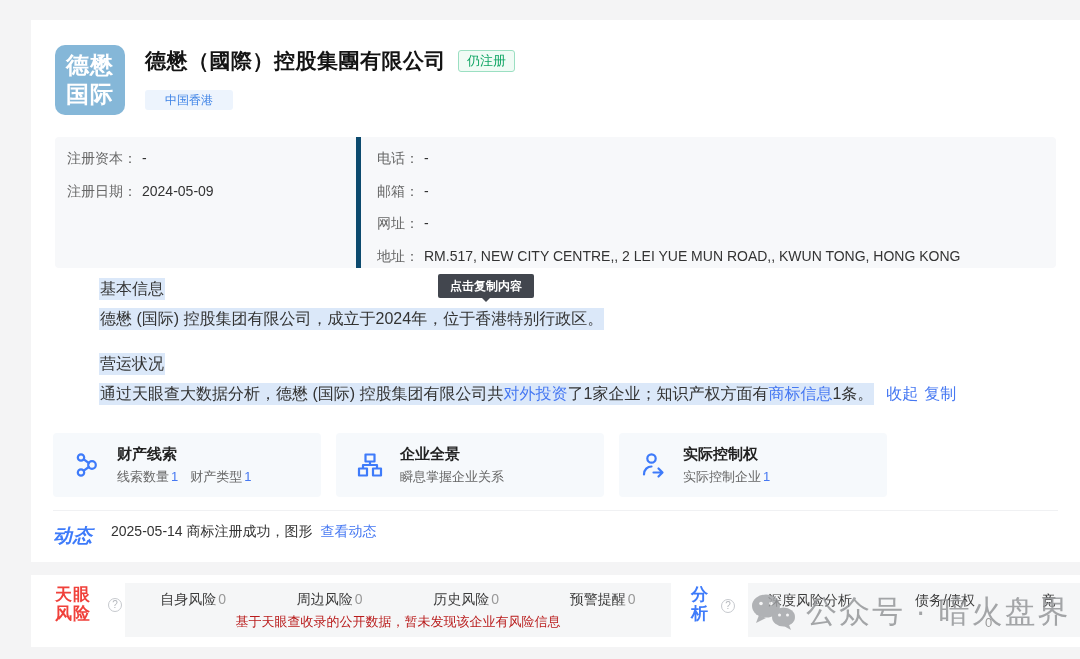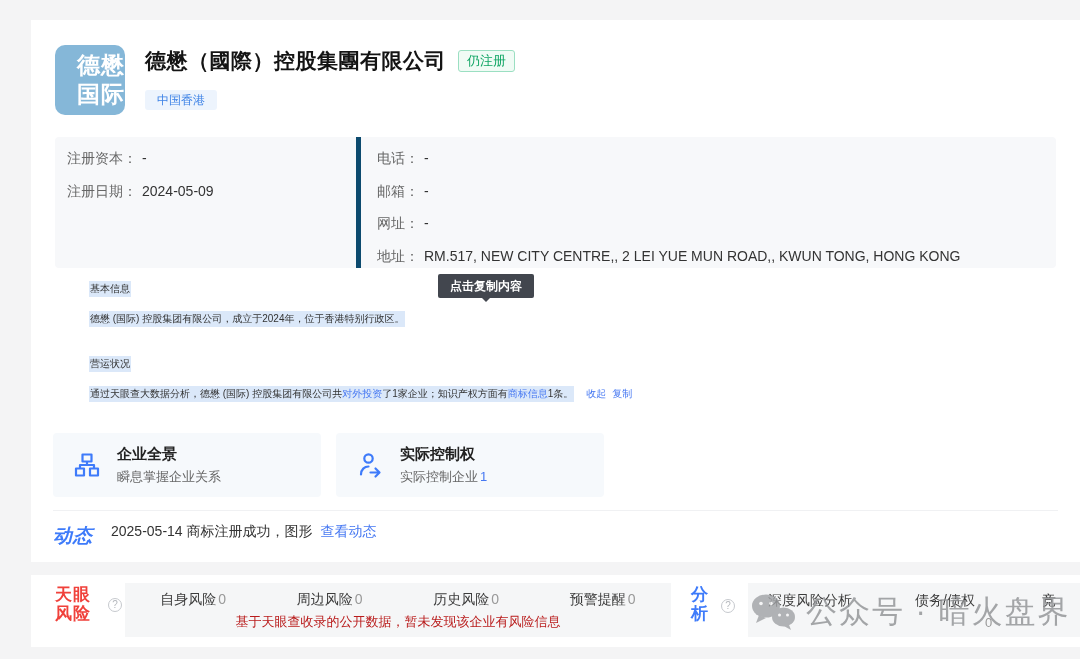--- a/index.html
+++ b/index.html
@@ -15,48 +15,48 @@
     background:#ffffff;
   }
   .bottom-bar {
     position:absolute; left:31px; top:575px; width:1049px; height:72px;
     background:#ffffff;
   }
   
   .logo {
     position:absolute; left:24px; top:25px; width:70px; height:70px;
     background:#85b7d8; border-radius:10px; color:#ffffff;
-    font-weight:bold; font-size:23px; line-height:29px; text-align:right;
+    font-weight:bold; font-size:23px; line-height:29px; text-align:center;
     padding-top:6px; letter-spacing:1px;
   }
   .title-row {
     position:absolute; left:114px; top:27px; display:flex; align-items:center;
   }
   .company-name { font-size:21px; font-weight:bold; color:#141414; letter-spacing:0.5px; }
   .status-badge {
     margin-left:12px; font-size:13px; color:#10a564; background:#f0fbf5;
     border:1px solid #9bdfc2; border-radius:3px; padding:3px 8px; line-height:14px;
   }
   .region-tag {
     position:absolute; left:114px; top:70px; font-size:12px; color:#3d82e6;
-    background:#edf4fd; border-radius:3px; padding:4px 12px; line-height:12px;
+    background:#edf4fd; border-radius:3px; padding:4px 20px; line-height:12px;
     cursor:pointer;
   }
   
   .info-box {
     position:absolute; left:24px; top:117px; width:1001px; height:131px;
     background:#f7f8fa; border-radius:4px; display:flex;
   }
   .info-left { width:306px; padding:10px 0 0 12px; border-right:5px solid #0c4a6e; }
   .info-right { flex:1; padding:10px 0 0 16px; }
   .info-row { height:32.5px; font-size:14px; line-height:22px; white-space:nowrap; }
   .info-label { color:#666; }
   .info-value { color:#333; margin-left:5px; }
   
-  .sec { position:absolute; left:26px; font-size:10px; line-height:21px; color:#333;padding-left:32px; }
+  .sec { position:absolute; left:36px; font-size:16px; line-height:21px; color:#333;padding-left:32px; }
   .hl { background:#dbe8f9; padding:2px 1px 3px 1px; }
   .lnk { color:#4678f2; cursor:pointer; text-decoration:none; }
   .sec-links { margin-left:6px; }
   .sec-links .lnk { margin-left:6px; }
   
   .tooltip {
     position:absolute; left:407px; top:254px; background:#42464e; color:#fff;
     font-size:12px; font-weight:bold; padding:6px 12px; border-radius:2px;
     line-height:12px; z-index:6;
   }
@@ -175,20 +175,37 @@
     <span class="hl">营运状况</span>
   </div>
   <div class="sec" style="top:363px;">
     <span class="hl"><span>通过天眼查大数据分析，德懋 (国际) 控股集团有限公司共</span><span class="lnk">对外投资</span><span>了1家企业；知识产权方面有</span><span class="lnk">商标信息</span><span>1条。</span></span><span class="sec-links"><span class="lnk">收起</span><span class="lnk">复制</span></span>
   </div>
 
   <div class="tooltip">点击复制内容</div>
 
   <div class="feature-cards">
 
+    <div class="feature-card">
+      <svg class="fc-icon" viewBox="0 0 28 28">
+        <g fill="none" stroke="#3e7bfa" stroke-width="2.2" stroke-linecap="round">
+          <circle cx="8" cy="6.5" r="3.2"></circle>
+          <circle cx="19" cy="14" r="3.8"></circle>
+          <circle cx="8" cy="21.5" r="3.2"></circle>
+          <path d="M10.8 8.3 L15.8 12"></path>
+          <path d="M10.8 19.7 L15.8 16"></path>
+        </g>
+      </svg>
+      <div>
+        <div class="fc-title">财产线索</div>
+        <div class="fc-sub">
+          <span>线索数量</span><span class="fc-num">1</span><span class="fc-gap"></span><span>财产类型</span><span class="fc-num">1</span>
+        </div>
+      </div>
+    </div>
 
     <div class="feature-card">
       <svg class="fc-icon" viewBox="0 0 28 28">
         <g fill="none" stroke="#3e7bfa" stroke-width="2.2" stroke-linejoin="round">
           <rect x="9.5" y="3.5" width="9" height="7"></rect>
           <rect x="3" y="17.5" width="8" height="7"></rect>
           <rect x="17" y="17.5" width="8" height="7"></rect>
           <path d="M14 10.5 V14 M7 17.5 V14 H21 V17.5"></path>
         </g>
       </svg>

